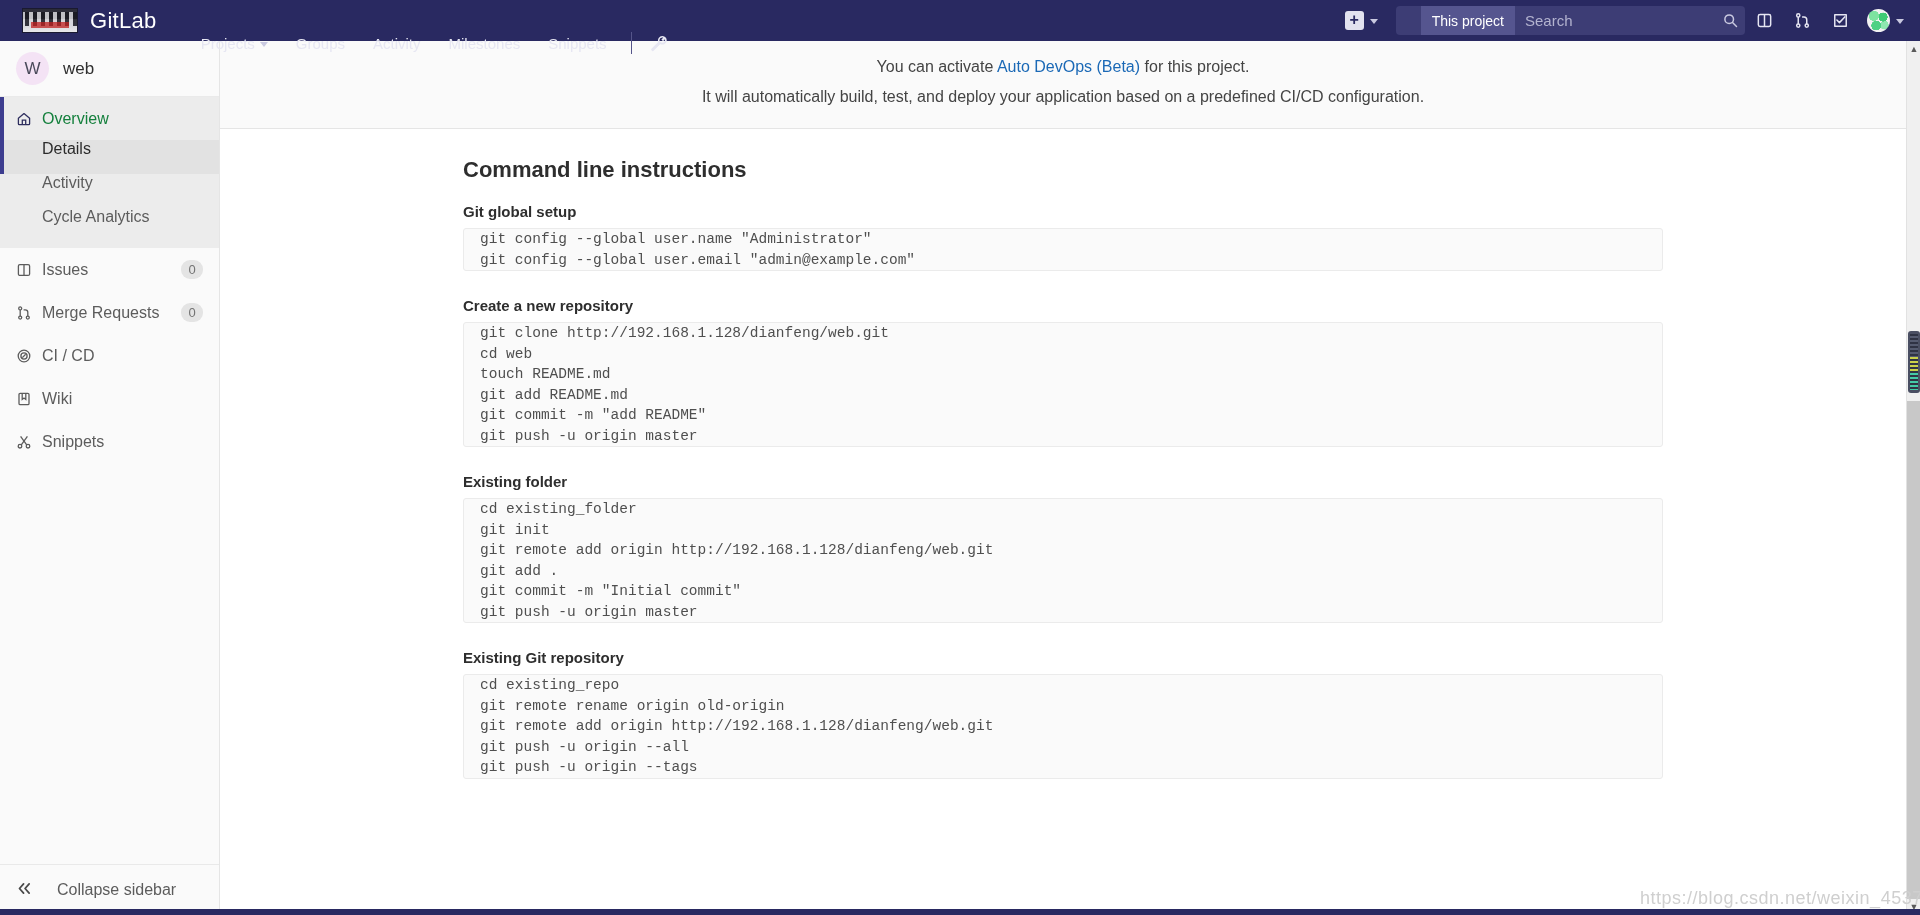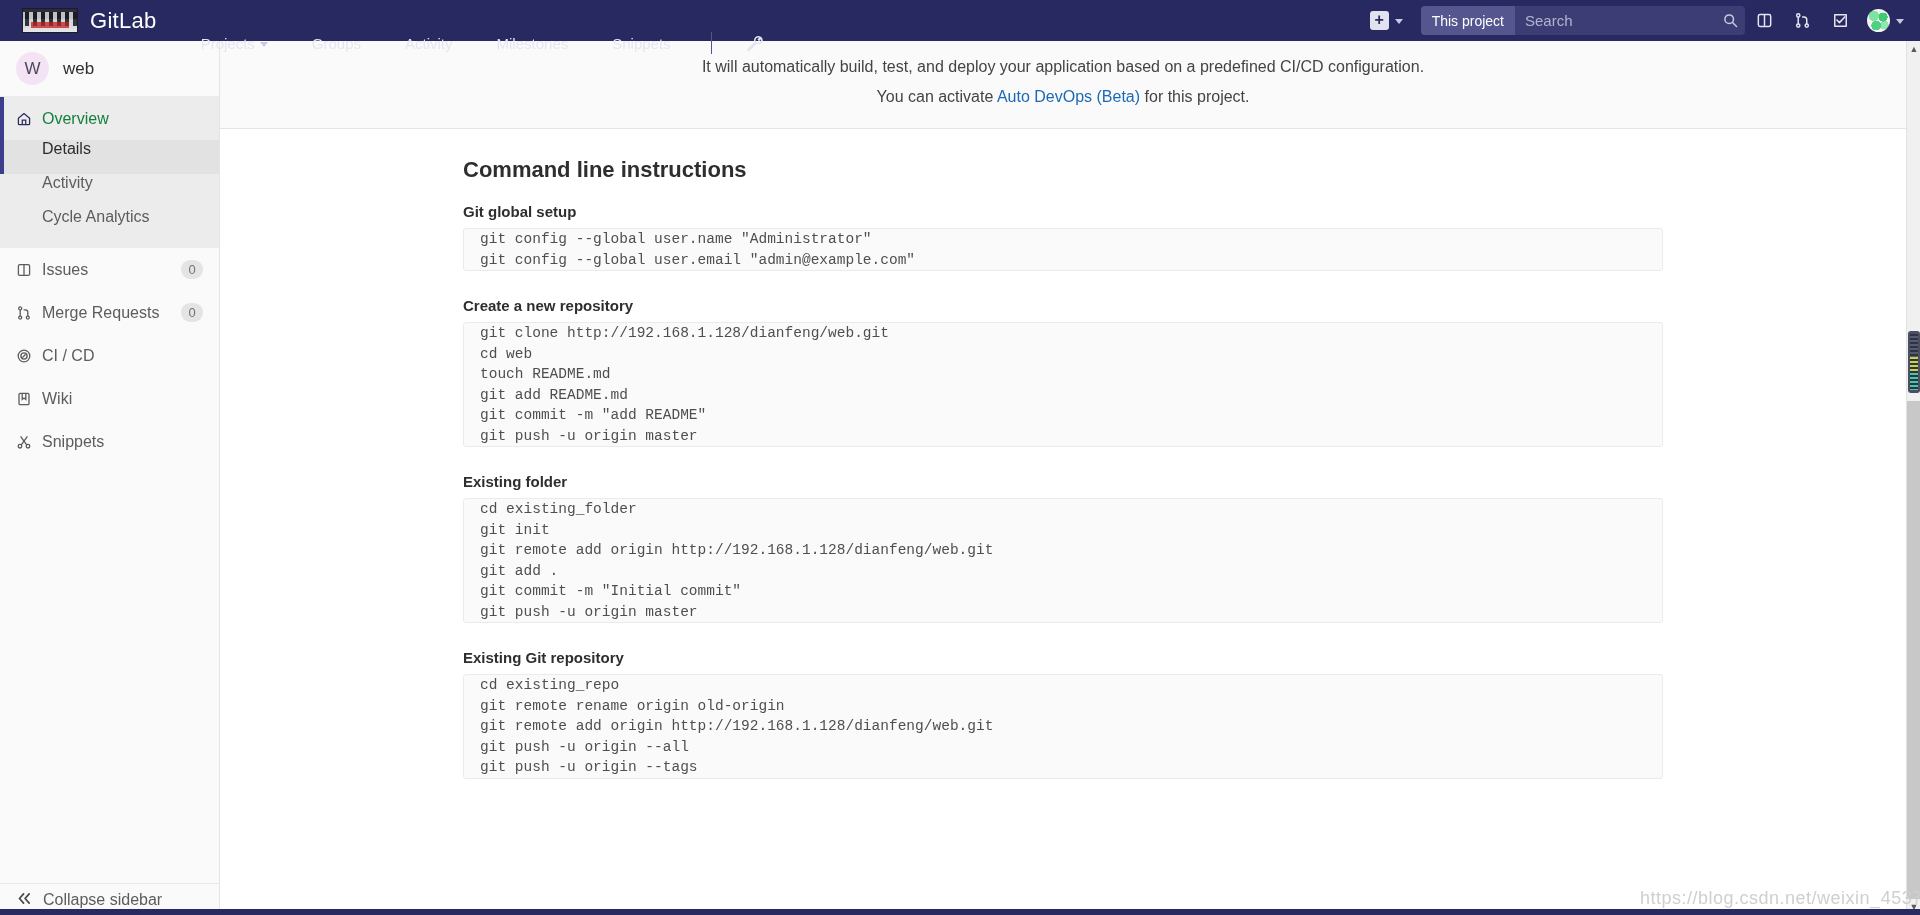--- a/index.html
+++ b/index.html
@@ -42,21 +42,21 @@
   .nav-logo-img::after {
     content: "";
     position: absolute; bottom: 4px; left: 8px; right: 8px; height: 6px;
     background: #c02020;
     opacity: .75;
   }
   .nav-brand {
     color: #fff; font-size: 22px; letter-spacing: .3px;
   }
   .nav-links {
-    display: flex; align-items: center; gap: 16px;
+    display: flex; align-items: center; gap: 0px;
     margin-left: 30px; height: 41px; margin-top: 45px;
   }
   .nav-link {
     color: #e6e6f2; font-size: 15px;
     padding: 0 14px; height: 41px;
     display: flex; align-items: center; gap: 5px;
     cursor: pointer; white-space: nowrap;
   }
   .caret-down {
     display: inline-block; width: 0; height: 0;
@@ -81,20 +81,21 @@
   .plus-box {
     width: 19px; height: 19px; border-radius: 3px;
     background: #e2e2ef; color: #292961;
     font-size: 16px; line-height: 17px; text-align: center;
     font-weight: bold;
   }
   .search-wrap {
     display: flex; align-items: center; height: 29px;
     margin-left: 8px; border-radius: 4px; overflow: hidden;
     background: #3d3d75;
+    padding-left: 25px;
   }
   .search-scope {
     background: #55558f; color: #fff; font-size: 14px;
     padding: 0 11px; height: 29px; display: flex; align-items: center;
     white-space: nowrap; cursor: pointer;
   }
   .search-field {
     background: transparent; border: none; outline: none;
     color: #fff; font-size: 15px;
     width: 200px; height: 29px; padding: 0 10px;
@@ -172,22 +173,22 @@
   .sub-pad { height: 6px; background: #ececec; }
   .side-badge {
     margin-left: auto; background: #e4e4e4; color: #737373;
     border-radius: 9px; font-size: 13px;
     min-width: 22px; height: 19px;
     display: flex; align-items: center; justify-content: center;
     padding: 0 6px;
   }
   .collapse-bar {
     position: absolute; bottom: 0; left: 0; right: 0;
-    height: 32px; border-top: 1px solid #e9e9e9;
-    display: flex; align-items: center; gap: 11px;
+    height: 51px; border-top: 1px solid #e9e9e9;
+    display: flex; align-items: center; gap: 25px;
     padding-left: 17px; color: #5c5c5c; font-size: 16px; cursor: pointer;
     background: #fafafa;
     text-align: right;
   }
 
   
   #main {
     position: absolute; top: 41px; left: 220px;
     width: 1686px; height: 874px;
     background: #fff;
@@ -463,24 +464,24 @@
           <polyline points="13,2 8.6,7 13,12"></polyline>
       </svg>
     </span>
     <span>Collapse sidebar</span>
   </div>
 </div>
 
 <div id="main">
 
   <div class="alert-banner">
-    <div>It will automatically build, test, and deploy your application based on a predefined CI/CD configuration.</div>
     <div>
       <span>You can activate </span><a>Auto DevOps (Beta)</a><span> for this project.</span>
     </div>
+    <div>It will automatically build, test, and deploy your application based on a predefined CI/CD configuration.</div>
   </div>
 
   <div class="content-wrap">
     <div class="container">
       <h2 class="cli-title">Command line instructions</h2>
 
       <h5 class="sub-title">Git global setup</h5>
       <div class="code-block">git config --global user.name "Administrator"
 git config --global user.email "admin@example.com"</div>
 

